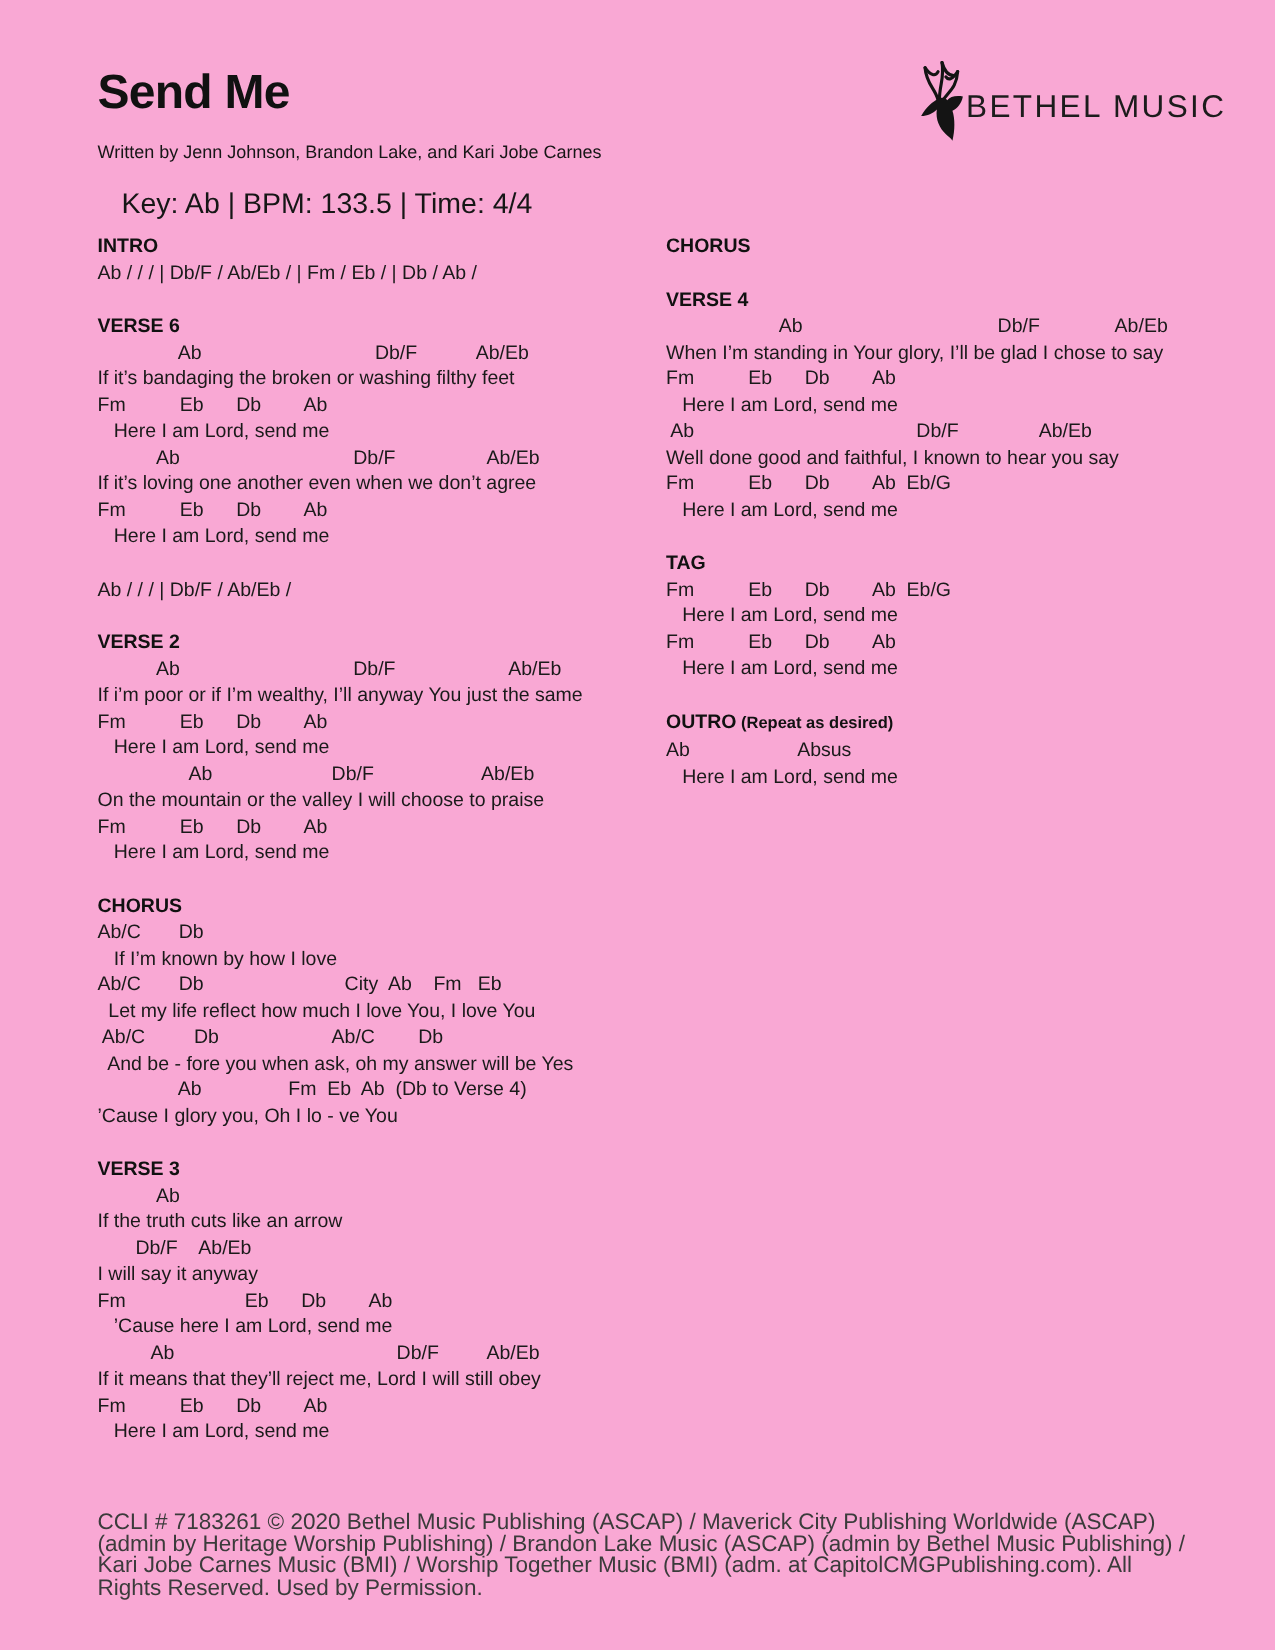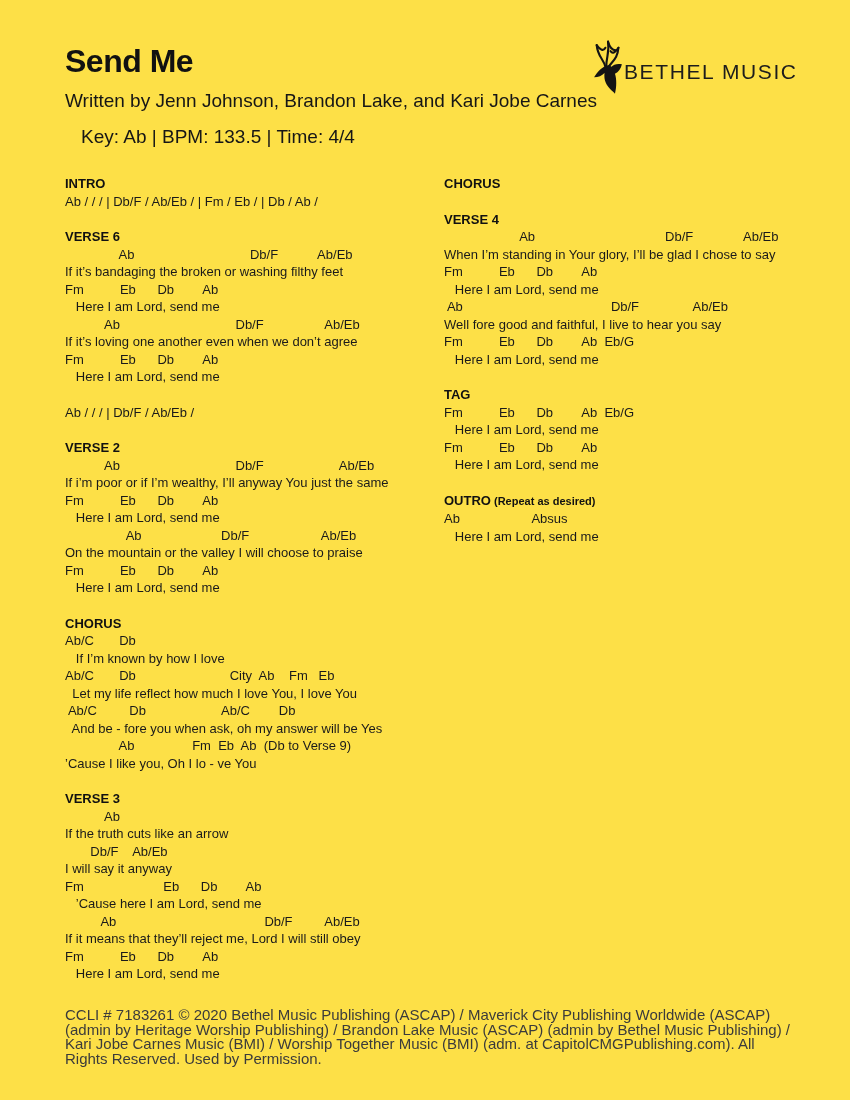--- a/index.html
+++ b/index.html
@@ -1,59 +1,58 @@
 <!DOCTYPE html>
 <html><head>
 <meta charset="utf-8">
 <style>
   html, body { margin: 0; padding: 0; background: #ffffff; }
   .page {
     position: relative;
     width: 850px;
     height: 1100px;
-    background: #fde047;
+    background: #f9a8d4;
     font-family: "Liberation Sans", sans-serif;
     color: #161616;
     overflow: hidden;
   }
 
   
   .header { position: absolute; left: 65px; top: 44px; }
   .title {
     font-size: 32px;
     font-weight: bold;
     letter-spacing: -0.5px;
     margin: 0 0 15px 0;
     line-height: 34px;
     color: #111111;
   }
-  .writers { font-size: 19px; margin: 0 0 20px 0; line-height: 16px; }
+  .writers { font-size: 12px; margin: 0 0 20px 0; line-height: 16px; }
   .key-line { font-size: 19px; margin: 16px; line-height: 16px; }
 
   
-  .logo { position: absolute; left: 588px; top: 36px; width: 210px; height: 60px; }
+  .logo { position: absolute; left: 608px; top: 36px; width: 210px; height: 60px; }
   .logo-deer { position: absolute; left: 0; top: 0; }
   .logo-text {
     position: absolute;
     left: 36px;
     top: 24px;
     font-size: 21px;
     letter-spacing: 1.6px;
     color: #1c1c1c;
     white-space: nowrap;
   }
 
   
   .columns {
     position: absolute;
     left: 65px;
     top: 155px;
     width: 732px;
     display: flex;
-    margin-top: 20px;
   }
   .col { font-size: 13px; line-height: 17.5px; }
   .col-left { flex: 0 0 379px; width: 379px; }
   .col-right { flex: 1; }
   .section { margin-bottom: 18px; }
   .section-heading { font-weight: bold; white-space: pre; color: #111111; }
   .heading-suffix { font-size: 11px; font-weight: bold; }
   .chord-line, .lyric-line { white-space: pre; color: #1a1a1a; }
 
   
@@ -125,22 +124,22 @@
           <div class="lyric-line">   Here I am Lord, send me</div>
         </div>
         <div class="section">
           <div class="section-heading"><span>CHORUS</span></div>
           <div class="chord-line">Ab/C       Db</div>
           <div class="lyric-line">   If I’m known by how I love</div>
           <div class="chord-line">Ab/C       Db                          City  Ab    Fm   Eb</div>
           <div class="lyric-line">  Let my life reflect how much I love You, I love You</div>
           <div class="chord-line"> Ab/C         Db                     Ab/C        Db</div>
           <div class="lyric-line">  And be - fore you when ask, oh my answer will be Yes</div>
-          <div class="chord-line">               Ab                Fm  Eb  Ab  (Db to Verse 9)</div>
-          <div class="lyric-line">’Cause I like you, Oh I lo - ve You</div>
+          <div class="chord-line">               Ab                Fm  Eb  Ab  (Db to Verse 4)</div>
+          <div class="lyric-line">’Cause I glory you, Oh I lo - ve You</div>
         </div>
         <div class="section">
           <div class="section-heading"><span>VERSE 3</span></div>
           <div class="chord-line">           Ab</div>
           <div class="lyric-line">If the truth cuts like an arrow</div>
           <div class="chord-line">       Db/F    Ab/Eb</div>
           <div class="lyric-line">I will say it anyway</div>
           <div class="chord-line">Fm                      Eb      Db        Ab</div>
           <div class="lyric-line">   ’Cause here I am Lord, send me</div>
           <div class="chord-line">          Ab                                         Db/F         Ab/Eb</div>
@@ -153,21 +152,21 @@
         <div class="section">
           <div class="section-heading"><span>CHORUS</span></div>
         </div>
         <div class="section">
           <div class="section-heading"><span>VERSE 4</span></div>
           <div class="chord-line">                     Ab                                    Db/F              Ab/Eb</div>
           <div class="lyric-line">When I’m standing in Your glory, I’ll be glad I chose to say</div>
           <div class="chord-line">Fm          Eb      Db        Ab</div>
           <div class="lyric-line">   Here I am Lord, send me</div>
           <div class="chord-line"> Ab                                         Db/F               Ab/Eb</div>
-          <div class="lyric-line">Well fore good and faithful, I live to hear you say</div>
+          <div class="lyric-line">Well done good and faithful, I known to hear you say</div>
           <div class="chord-line">Fm          Eb      Db        Ab  Eb/G</div>
           <div class="lyric-line">   Here I am Lord, send me</div>
         </div>
         <div class="section">
           <div class="section-heading"><span>TAG</span></div>
           <div class="chord-line">Fm          Eb      Db        Ab  Eb/G</div>
           <div class="lyric-line">   Here I am Lord, send me</div>
           <div class="chord-line">Fm          Eb      Db        Ab</div>
           <div class="lyric-line">   Here I am Lord, send me</div>
         </div>

